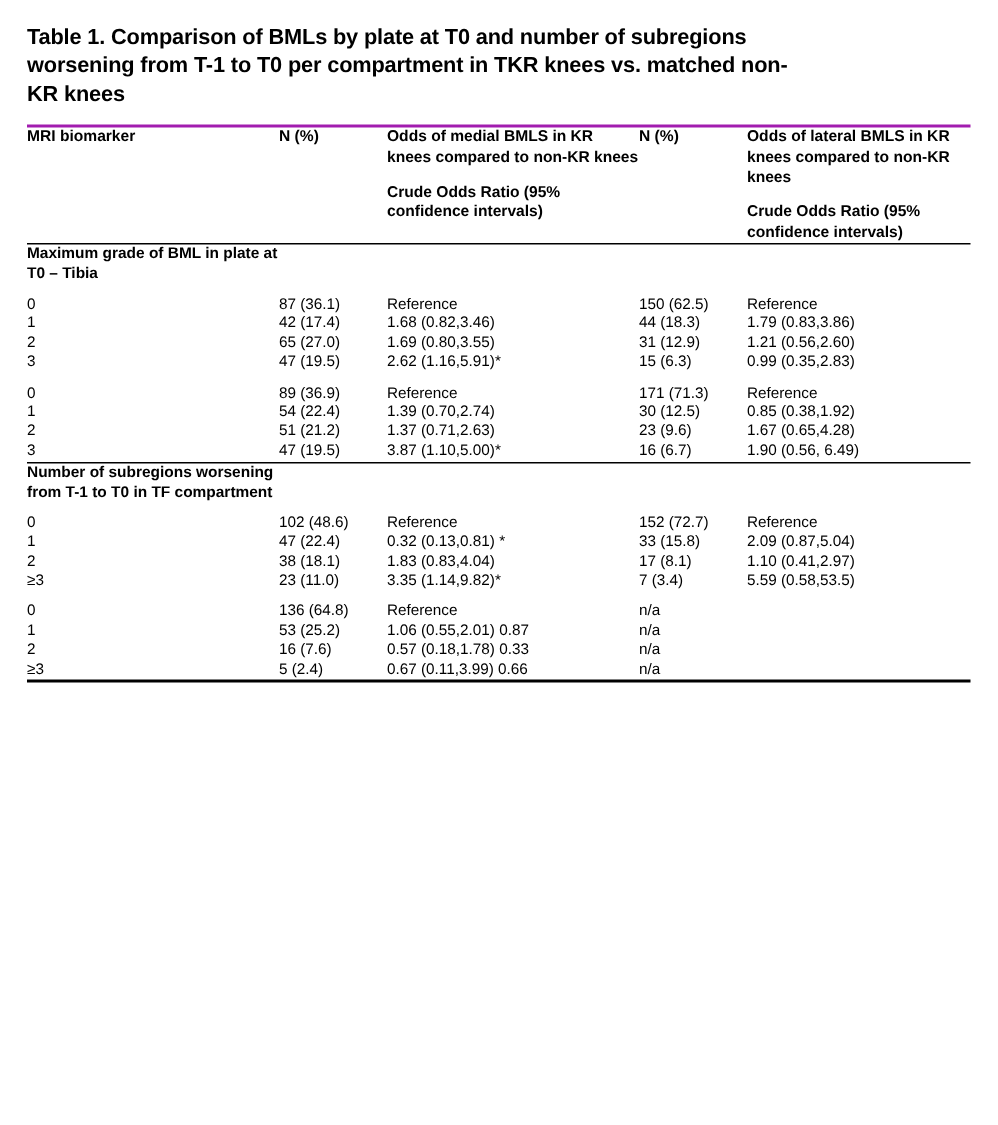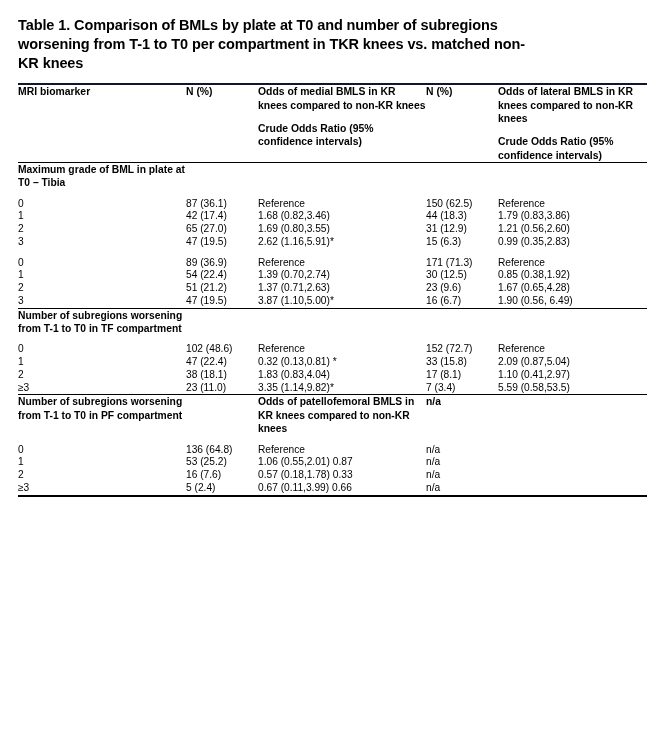--- a/index.html
+++ b/index.html
@@ -32,21 +32,21 @@
     border-collapse: collapse;
     width: 629px;
     table-layout: fixed;
     font-size: 10.2px;
   }
   table.main td, table.main th {
     vertical-align: top;
     padding: 0;
     text-align: left;
   }
-  .rule-top td { border-top: 2px solid #0f172a; }
+  .rule-top td { border-top: 2px solid #a21caf; }
   .rule-thin td { border-top: 1px solid #000; }
   .rule-bottom td { border-bottom: 2px solid #000; }
 
   
   col.c0 { width: 168px; }
   col.c1 { width: 72px; }
   col.c2 { width: 168px; }
   col.c3 { width: 72px; }
   col.c4 { width: 149px; }
 
@@ -210,27 +210,20 @@
         <td>1.10 (0.41,2.97)</td>
       </tr>
       <tr class="row">
         <td>≥3</td>
         <td>23 (11.0)</td>
         <td>3.35 (1.14,9.82)*</td>
         <td>7 (3.4)</td>
         <td>5.59 (0.58,53.5)</td>
       </tr>
 
-      <tr class="grp-pf rule-thin">
-        <td>Number of subregions worsening from T-1 to T0 in PF compartment</td>
-        <td></td>
-        <td>Odds of patellofemoral BMLS in KR knees compared to non-KR knees</td>
-        <td class="na">n/a</td>
-        <td></td>
-      </tr>
       <tr class="row first">
         <td>0</td>
         <td>136 (64.8)</td>
         <td>Reference</td>
         <td>n/a</td>
         <td></td>
       </tr>
       <tr class="row">
         <td>1</td>
         <td>53 (25.2)</td>

